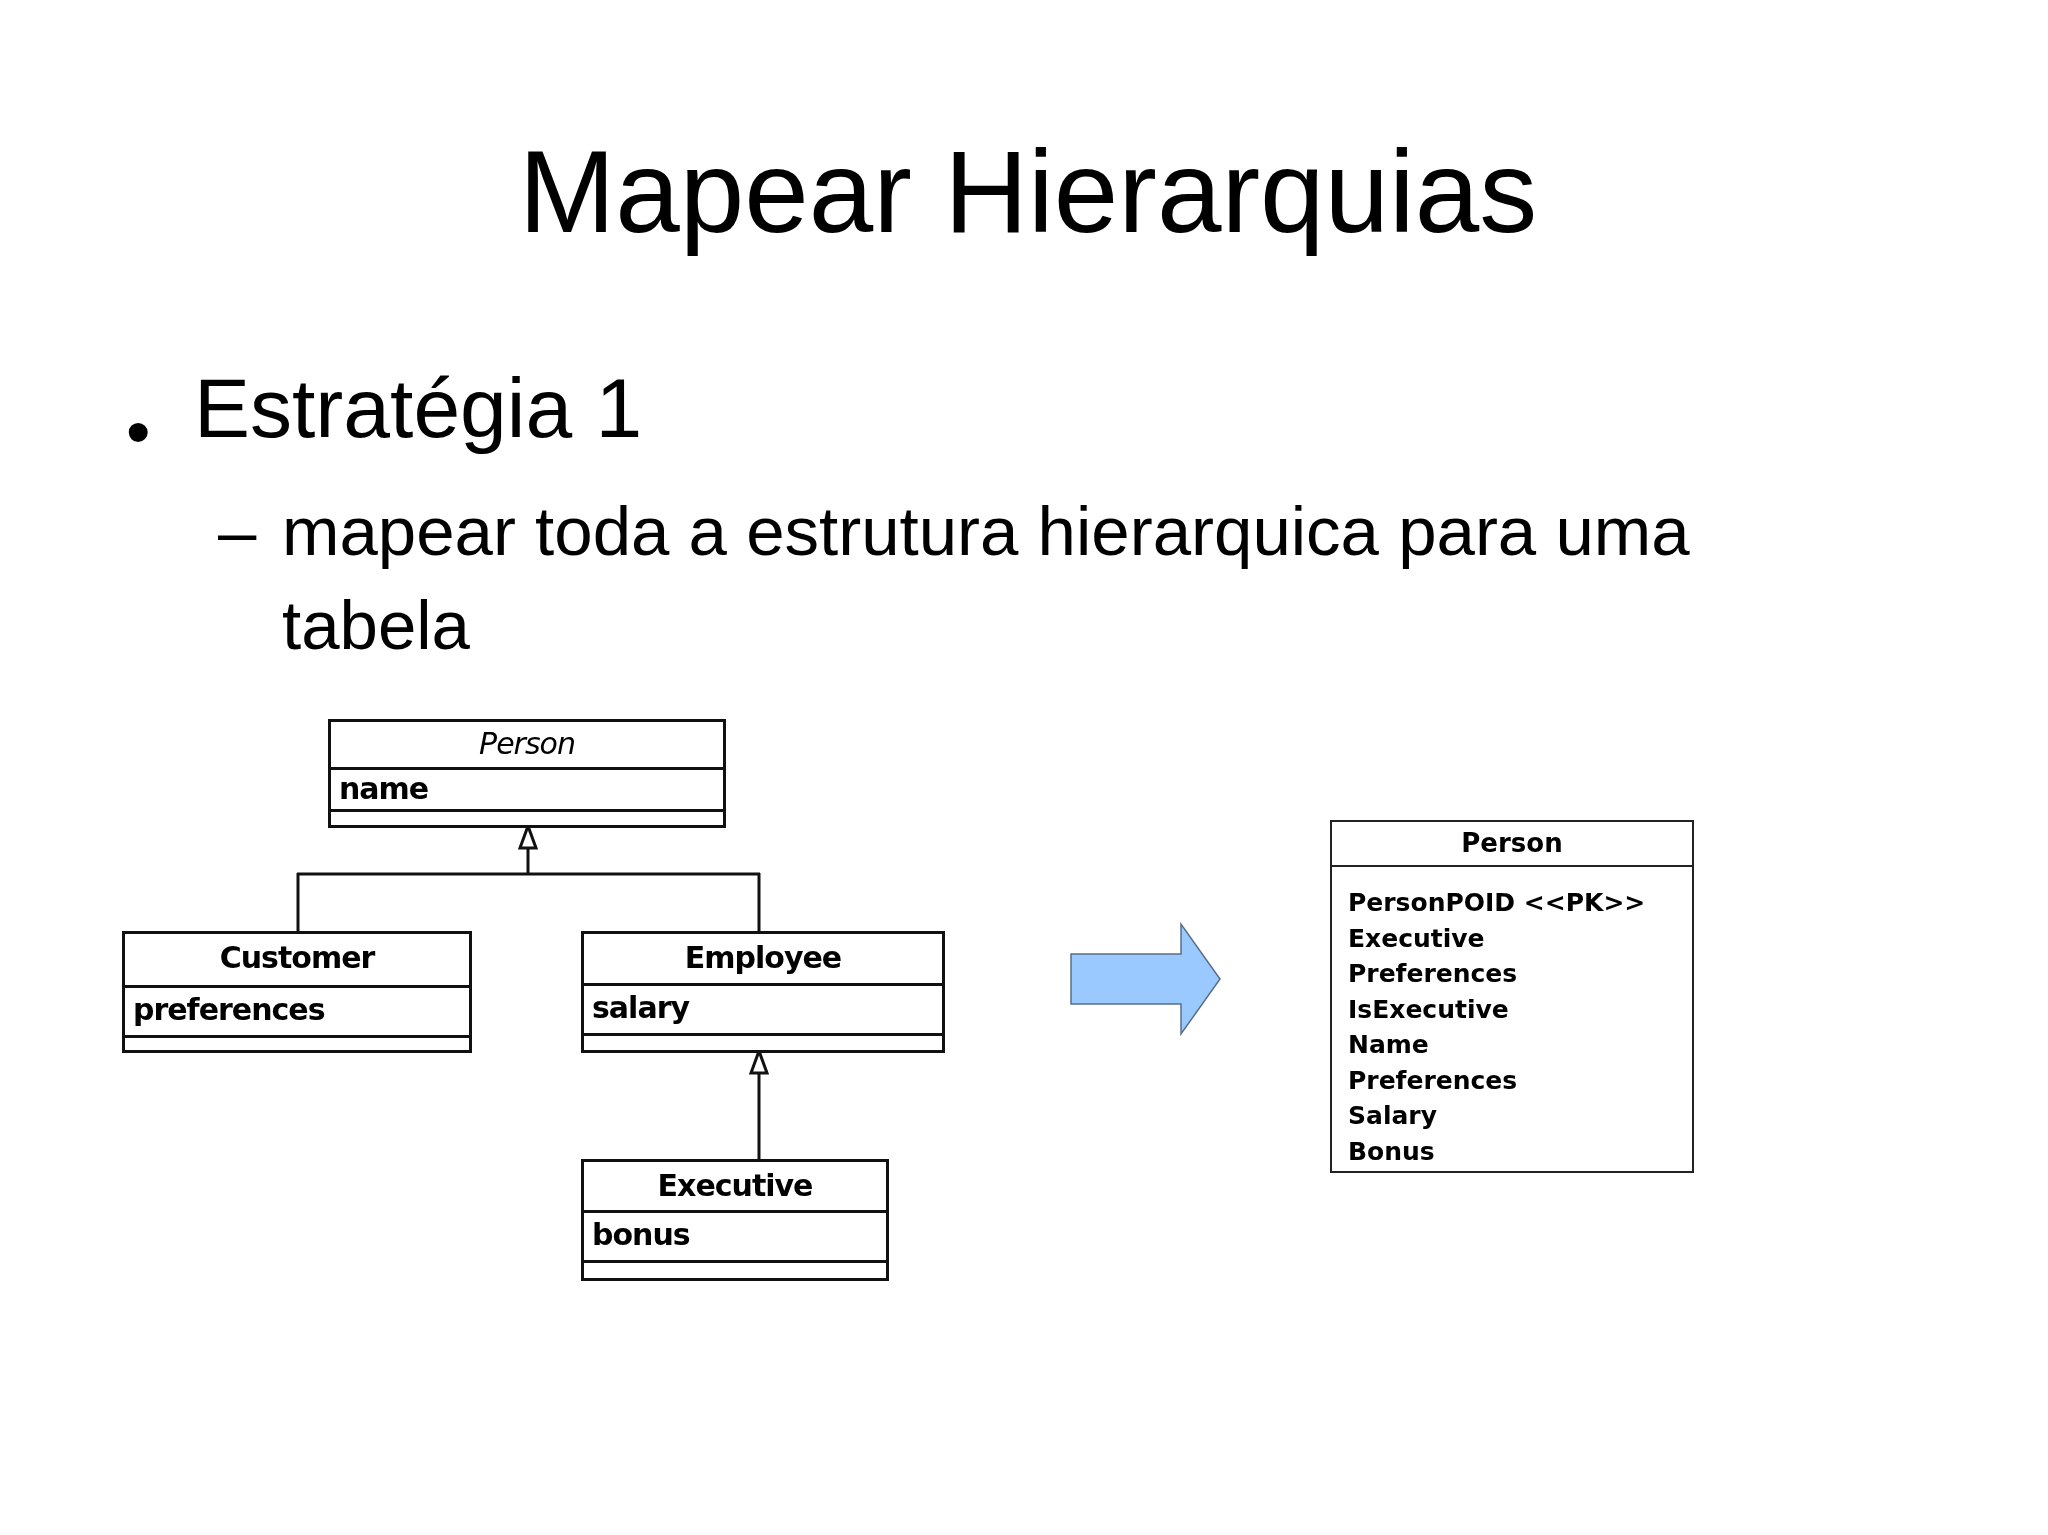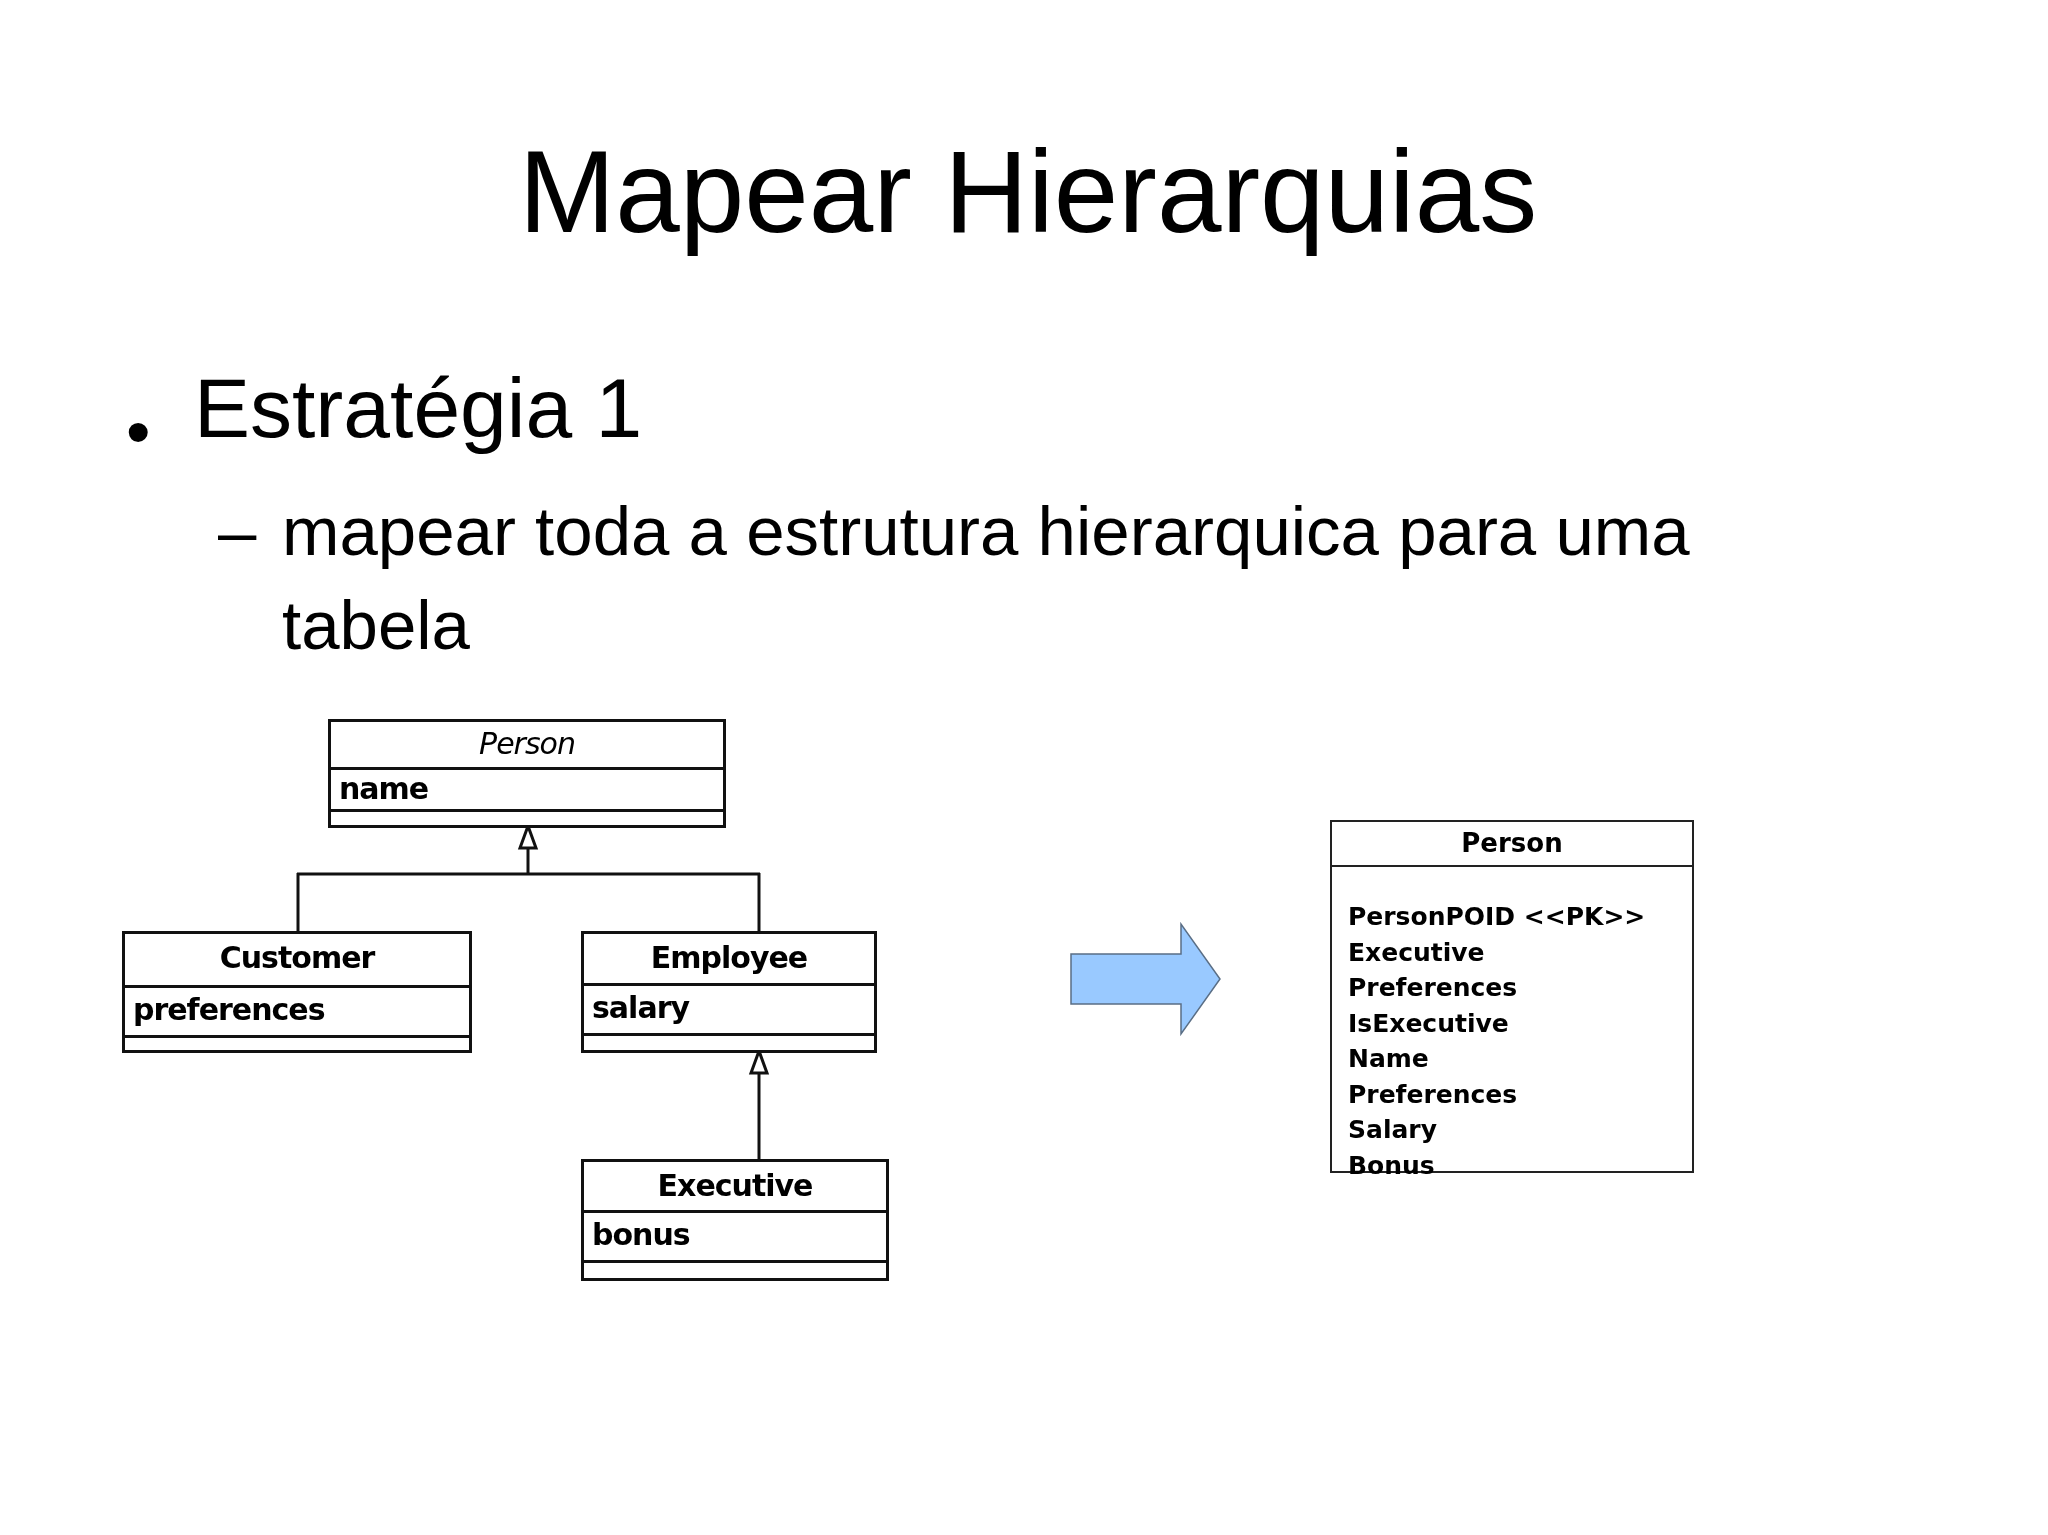--- a/index.html
+++ b/index.html
@@ -114,22 +114,21 @@
     }
     .db-table .hdr {
       height: 45px;
       border-bottom: 2px solid #222;
       text-align: center;
       font-size: 26px;
       line-height: 43px;
       box-sizing: border-box;
     }
     .db-table .cols {
-      padding: 12px 0 0 16px;
-      margin-top: 20px;
+      padding: 18px 0 0 16px;
     }
     .db-table .col {
       font-size: 25px;
       line-height: 35.5px;
       white-space: nowrap;
     }
 
     svg.lines {
       position: absolute;
       left: 0;
@@ -170,21 +169,21 @@
   <div class="attr" style="height:42px; line-height:38px;">name</div>
   <div class="ops" style="height:13px;"></div>
 </div>
 
 <div class="uml" style="left:122px; top:931px; width:350px; height:122px;">
   <div class="hdr" style="height:54px; line-height:48px;">Customer</div>
   <div class="attr" style="height:50px; line-height:44px;">preferences</div>
   <div class="ops" style="height:14px;"></div>
 </div>
 
-<div class="uml" style="left:581px; top:931px; width:296px; height:122px;">
+<div class="uml" style="left:581px; top:931px; width:364px; height:122px;">
   <div class="hdr" style="height:52px; line-height:48px;">Employee</div>
   <div class="attr" style="height:50px; line-height:44px;">salary</div>
   <div class="ops" style="height:14px;"></div>
 </div>
 
 <div class="uml" style="left:581px; top:1159px; width:308px; height:122px;">
   <div class="hdr" style="height:51px; line-height:47px;">Executive</div>
   <div class="attr" style="height:50px; line-height:44px;">bonus</div>
   <div class="ops" style="height:15px;"></div>
 </div>

